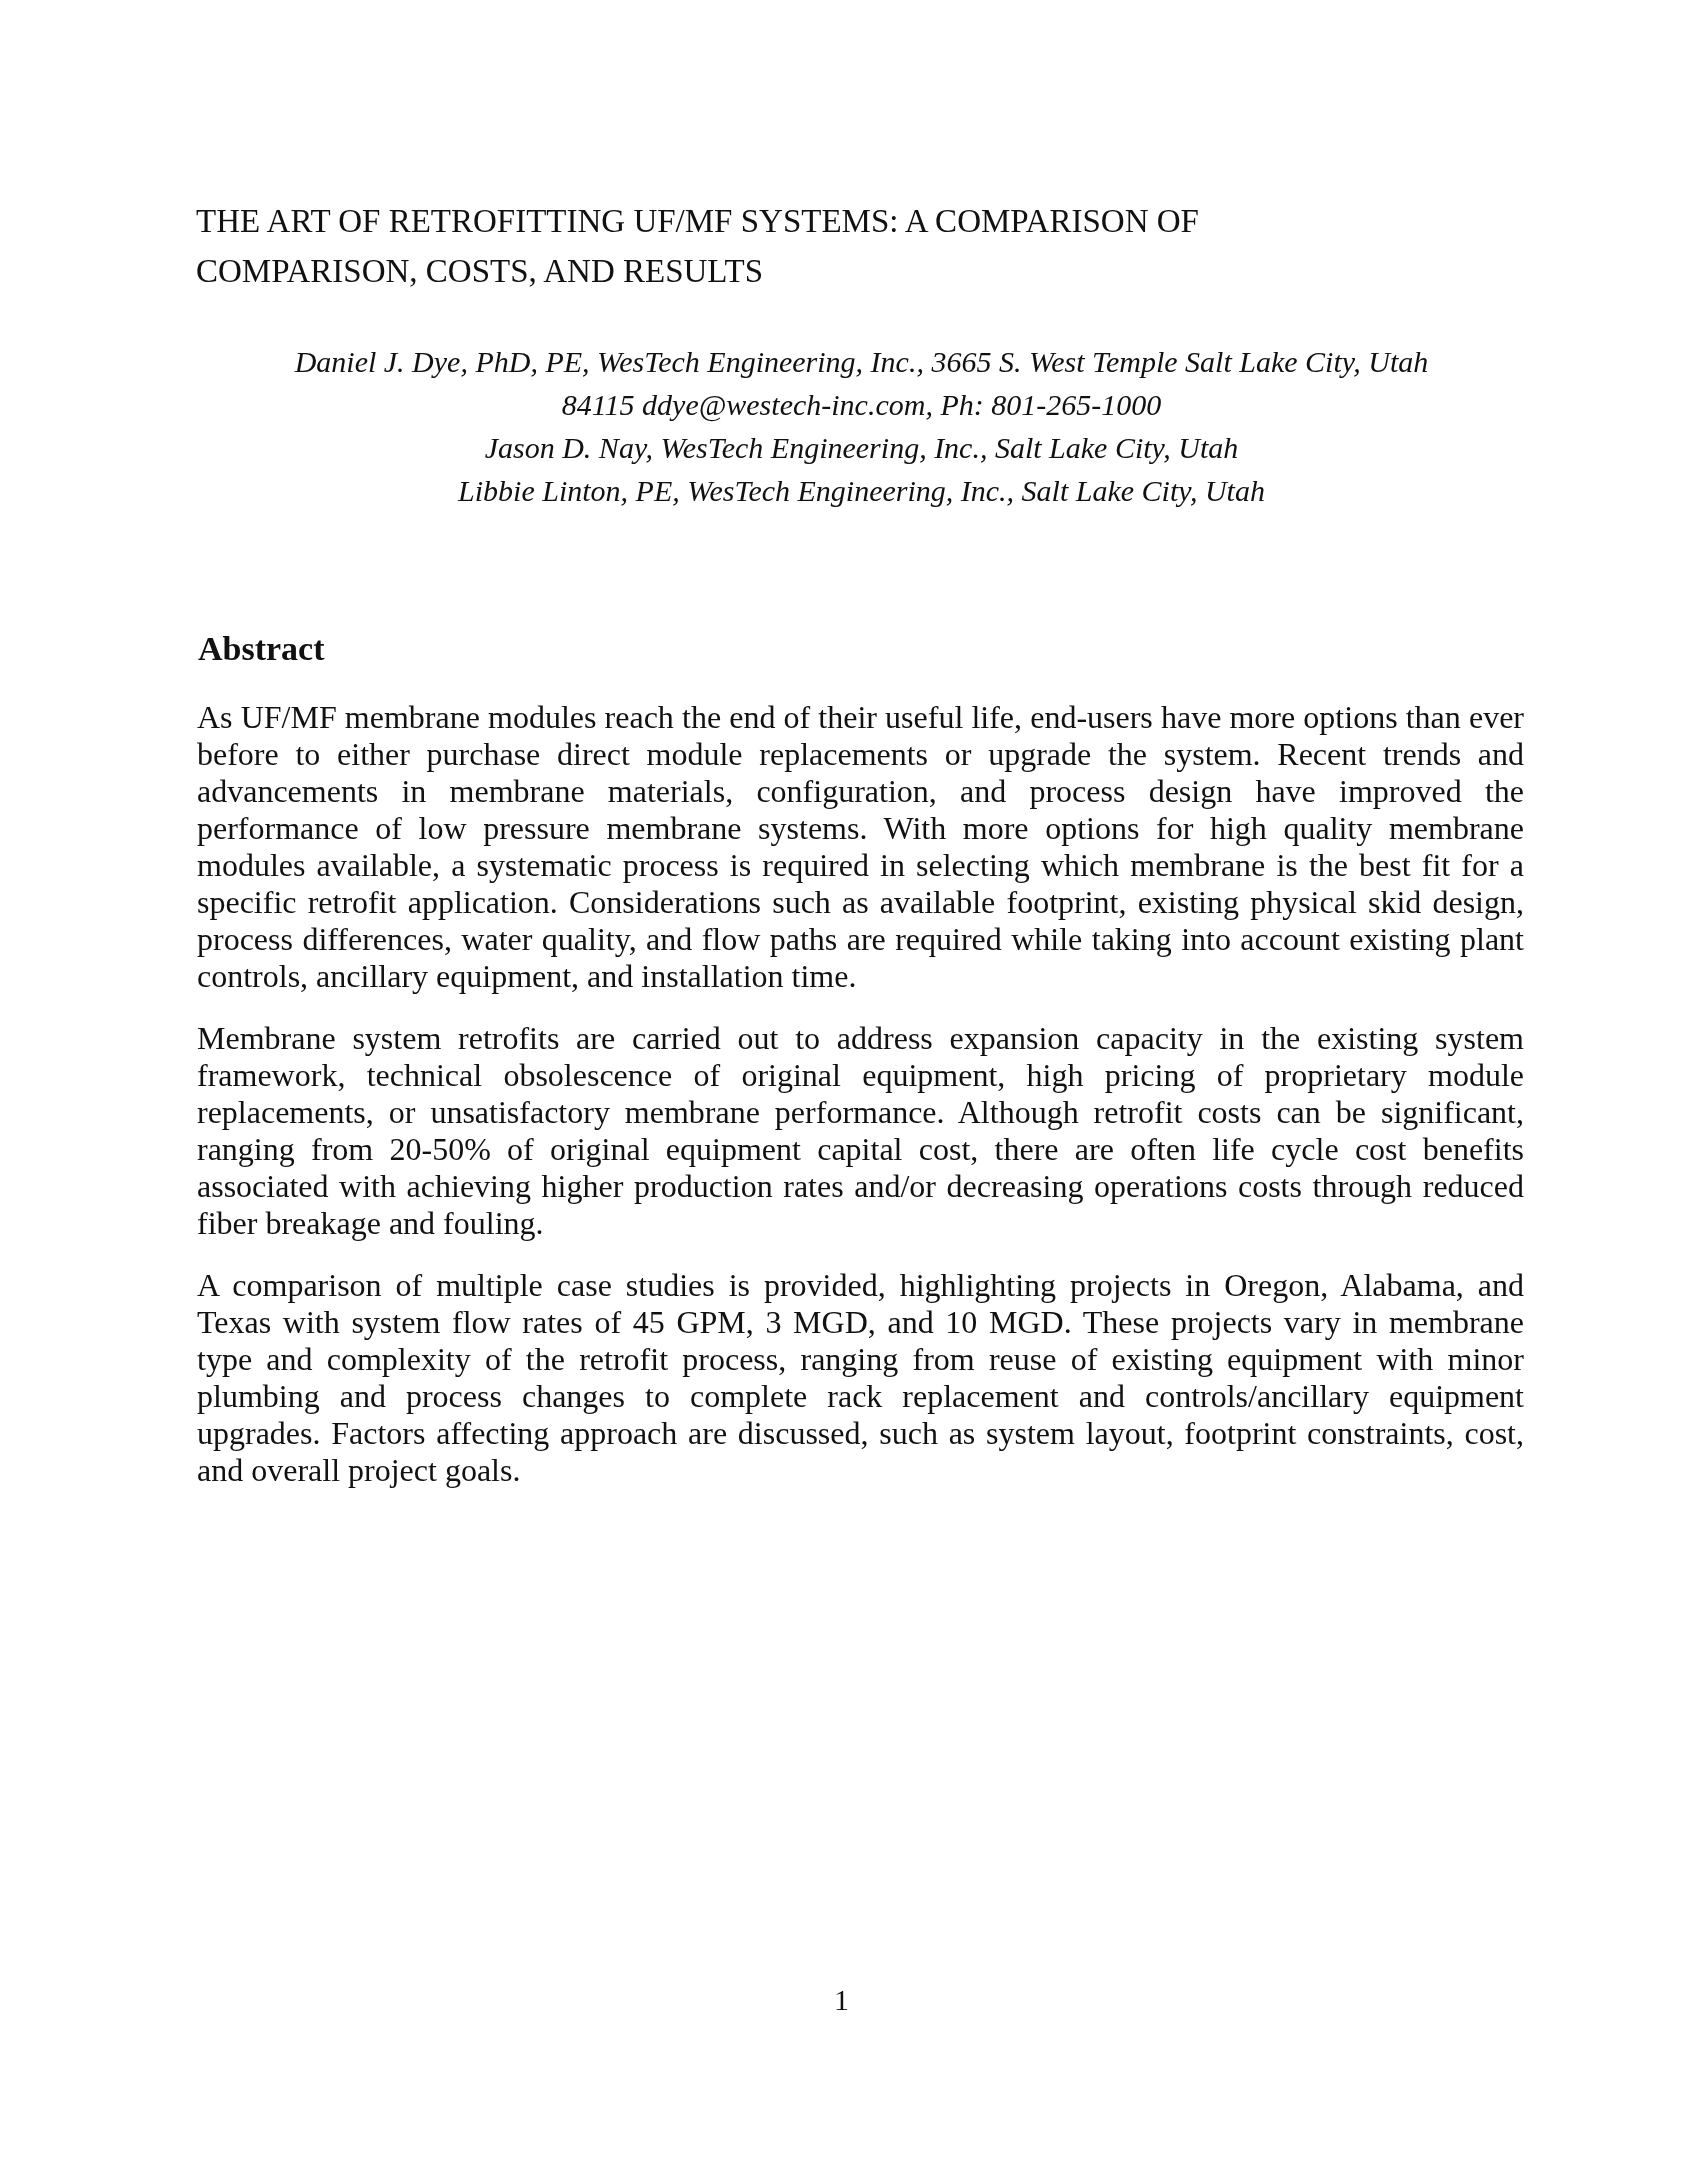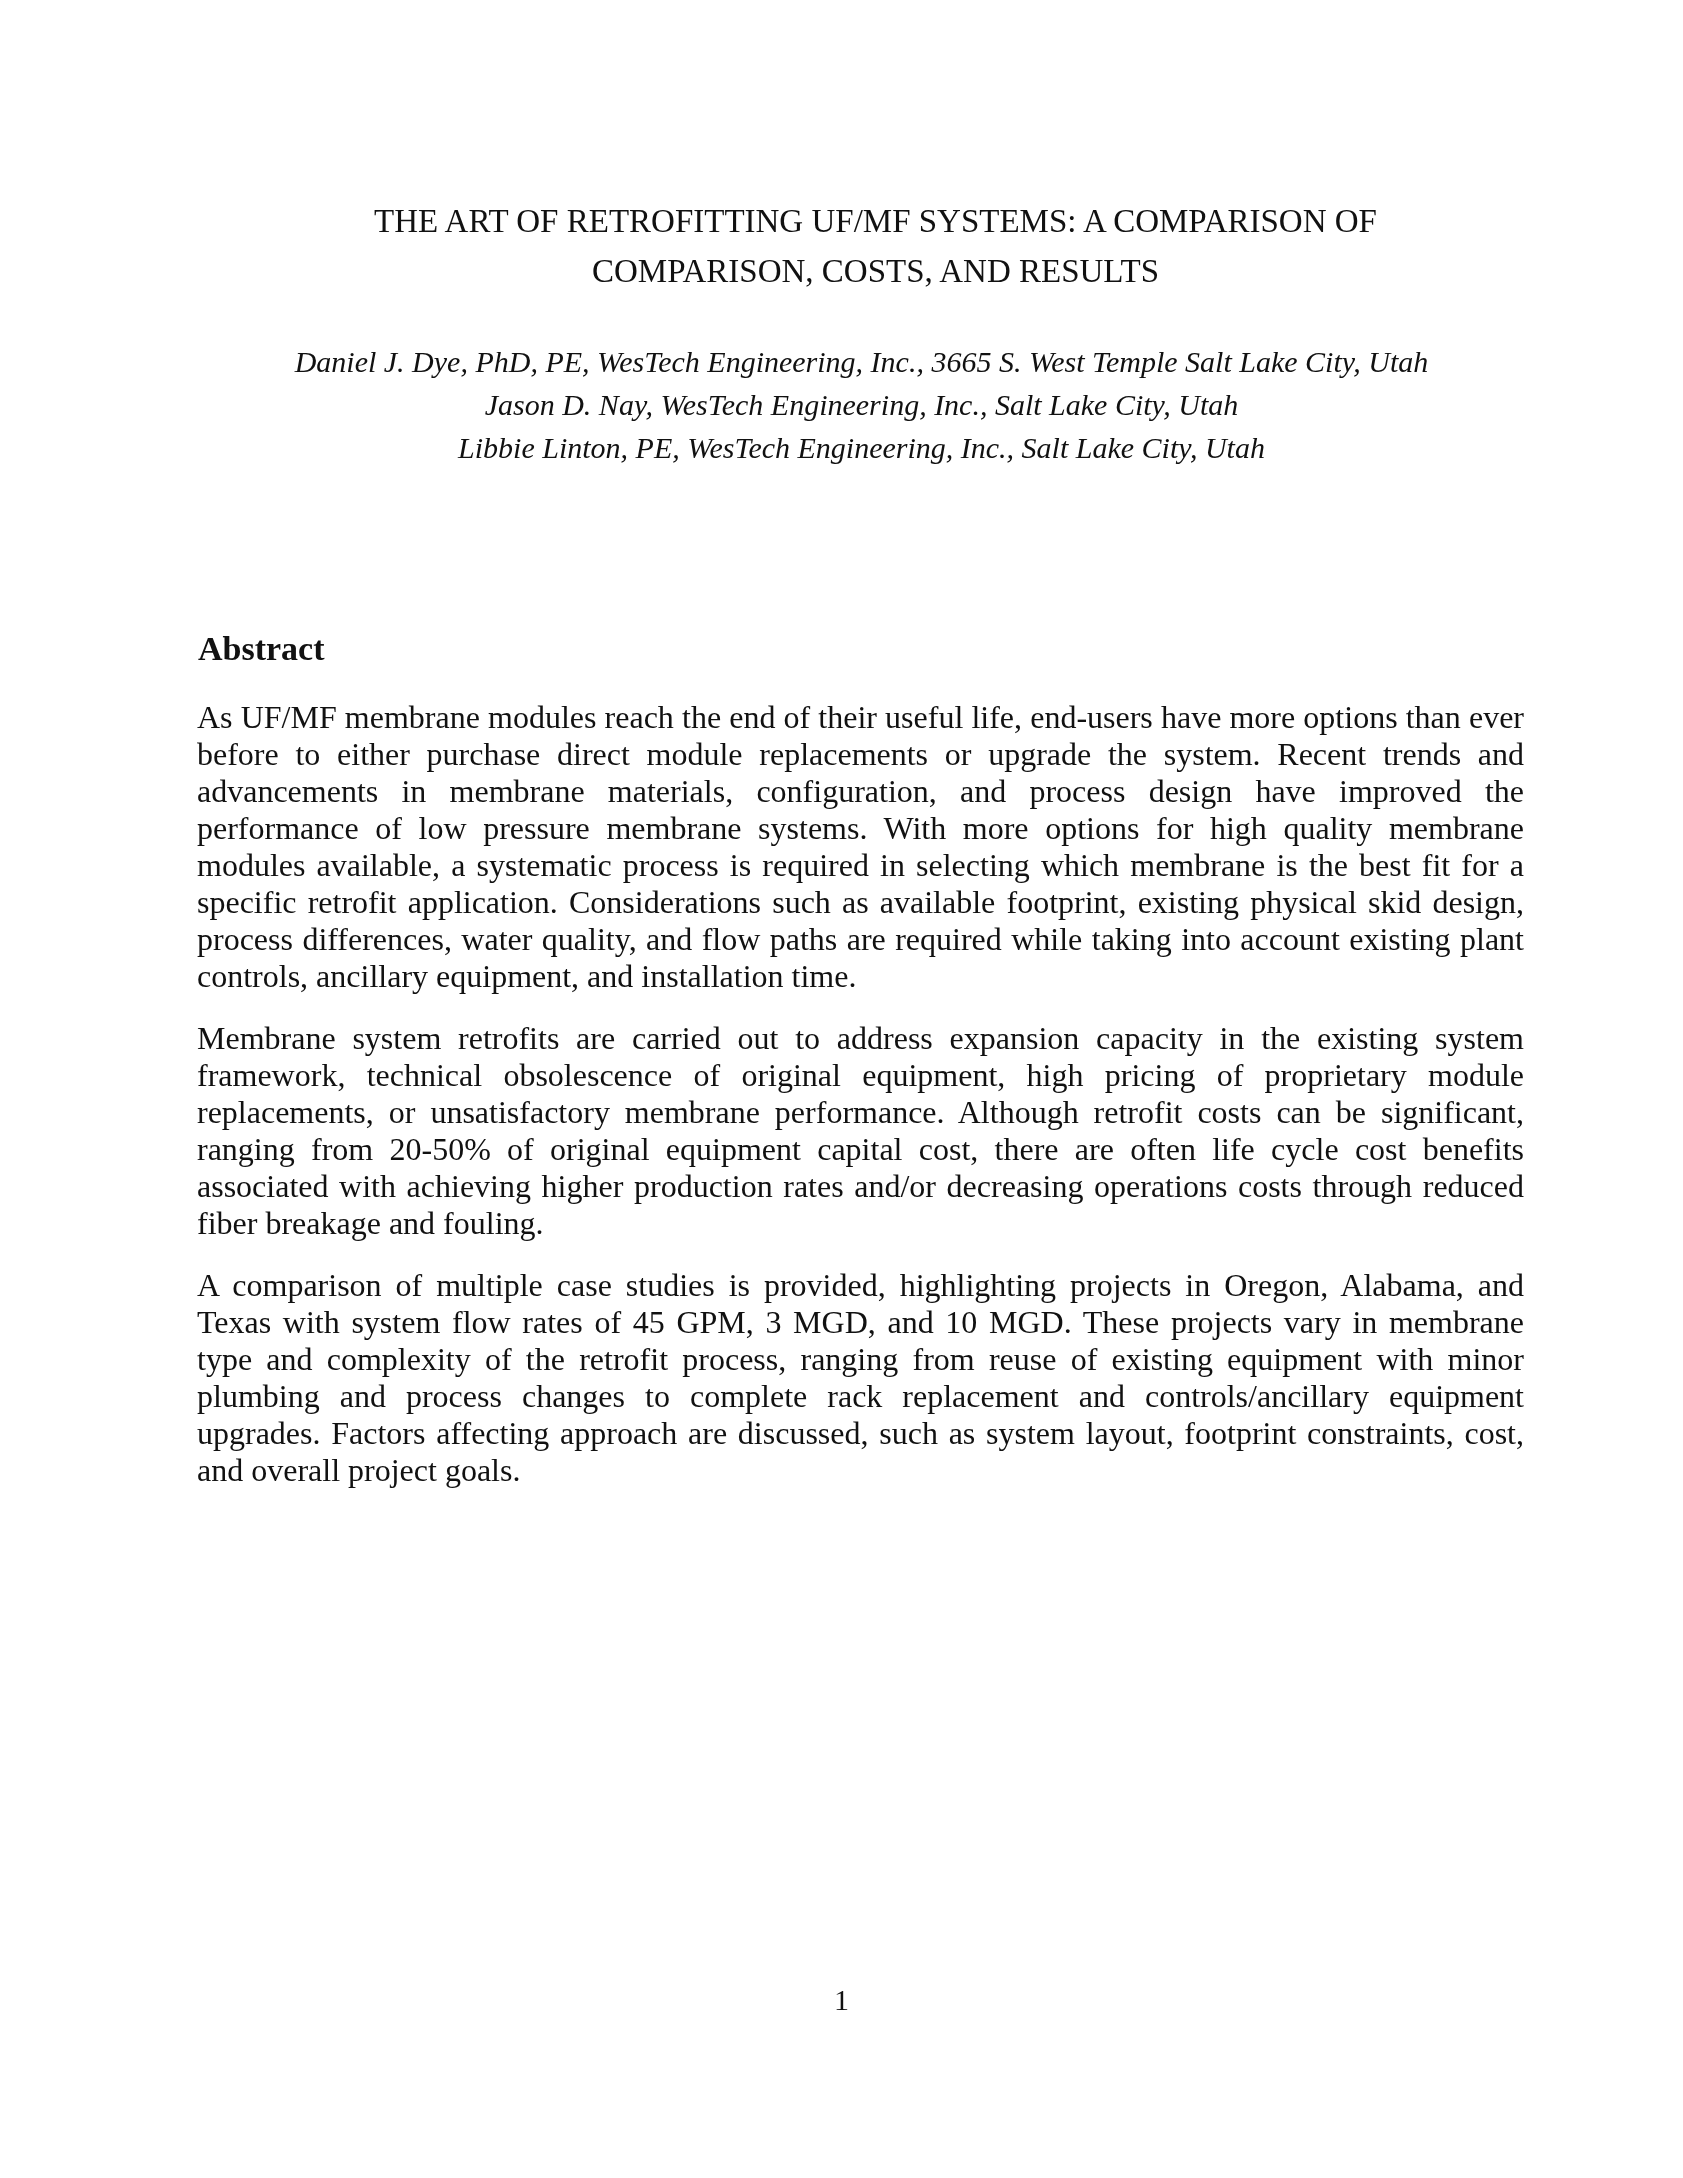--- a/index.html
+++ b/index.html
@@ -1,19 +1,19 @@
 <!DOCTYPE html>
 <html><head>
 <meta charset="utf-8">
 <style>
   html, body { margin: 0; padding: 0; background: #ffffff; }
   body { width: 1683px; height: 2178px; position: relative; overflow: hidden;
          font-family: "Liberation Serif", "DejaVu Serif", serif; color: #111; }
   .page { position: absolute; left: 0; top: 0; width: 1683px; height: 2178px; background: #fff; }
-  .title { position: absolute; left: 212px; width: 1327px; top: 196px; text-align: center;
+  .title { position: absolute; left: 196px; width: 1327px; top: 196px; text-align: left;
            font-size: 33px; line-height: 50px; letter-spacing: 0px; }
   .authors { position: absolute; left: 198px; width: 1327px; top: 340px; text-align: center;
              font-style: italic; font-size: 30px; line-height: 43px; }
   .authors div { white-space: nowrap; }
   .abstract-heading { position: absolute; left: 198px; width: 1327px; top: 626px; text-align: left;
                       font-weight: bold; font-size: 34px; line-height: 46px; }
   .body { position: absolute; left: 197px; width: 1327px; top: 699px; }
   .para { font-size: 32px; line-height: 37px; text-align: justify; margin: 0 0 25px 0;
           text-align-last: left; }
   .page-number { position: absolute; left: 0; width: 1683px; top: 1982px; text-align: center;
@@ -24,20 +24,21 @@
 
 <div class="page">
 
   <div class="title">
     <div>THE ART OF RETROFITTING UF/MF SYSTEMS: A COMPARISON OF</div>
     <div>COMPARISON, COSTS, AND RESULTS</div>
   </div>
 
   <div class="authors">
     <div>Daniel J. Dye, PhD, PE, WesTech Engineering, Inc., 3665 S. West Temple Salt Lake City, Utah</div>
+    <div>84115 ddye@westech-inc.com, Ph: 801-265-1000</div>
     <div>Jason D. Nay, WesTech Engineering, Inc., Salt Lake City, Utah</div>
     <div>Libbie Linton, PE, WesTech Engineering, Inc., Salt Lake City, Utah</div>
   </div>
 
   <div class="abstract-heading">Abstract</div>
 
   <div class="body">
     <p class="para">As UF/MF membrane modules reach the end of their useful life, end-users have more options than ever before to either purchase direct module replacements or upgrade the system. Recent trends and advancements in membrane materials, configuration, and process design have improved the performance of low pressure membrane systems. With more options for high quality membrane modules available, a systematic process is required in selecting which membrane is the best fit for a specific retrofit application. Considerations such as available footprint, existing physical skid design, process differences, water quality, and flow paths are required while taking into account existing plant controls, ancillary equipment, and installation time.</p>
     <p class="para">Membrane system retrofits are carried out to address expansion capacity in the existing system framework, technical obsolescence of original equipment, high pricing of proprietary module replacements, or unsatisfactory membrane performance. Although retrofit costs can be significant, ranging from 20-50% of original equipment capital cost, there are often life cycle cost benefits associated with achieving higher production rates and/or decreasing operations costs through reduced fiber breakage and fouling.</p>
     <p class="para">A comparison of multiple case studies is provided, highlighting projects in Oregon, Alabama, and Texas with system flow rates of 45 GPM, 3 MGD, and 10 MGD. These projects vary in membrane type and complexity of the retrofit process, ranging from reuse of existing equipment with minor plumbing and process changes to complete rack replacement and controls/ancillary equipment upgrades. Factors affecting approach are discussed, such as system layout, footprint constraints, cost, and overall project goals.</p>

